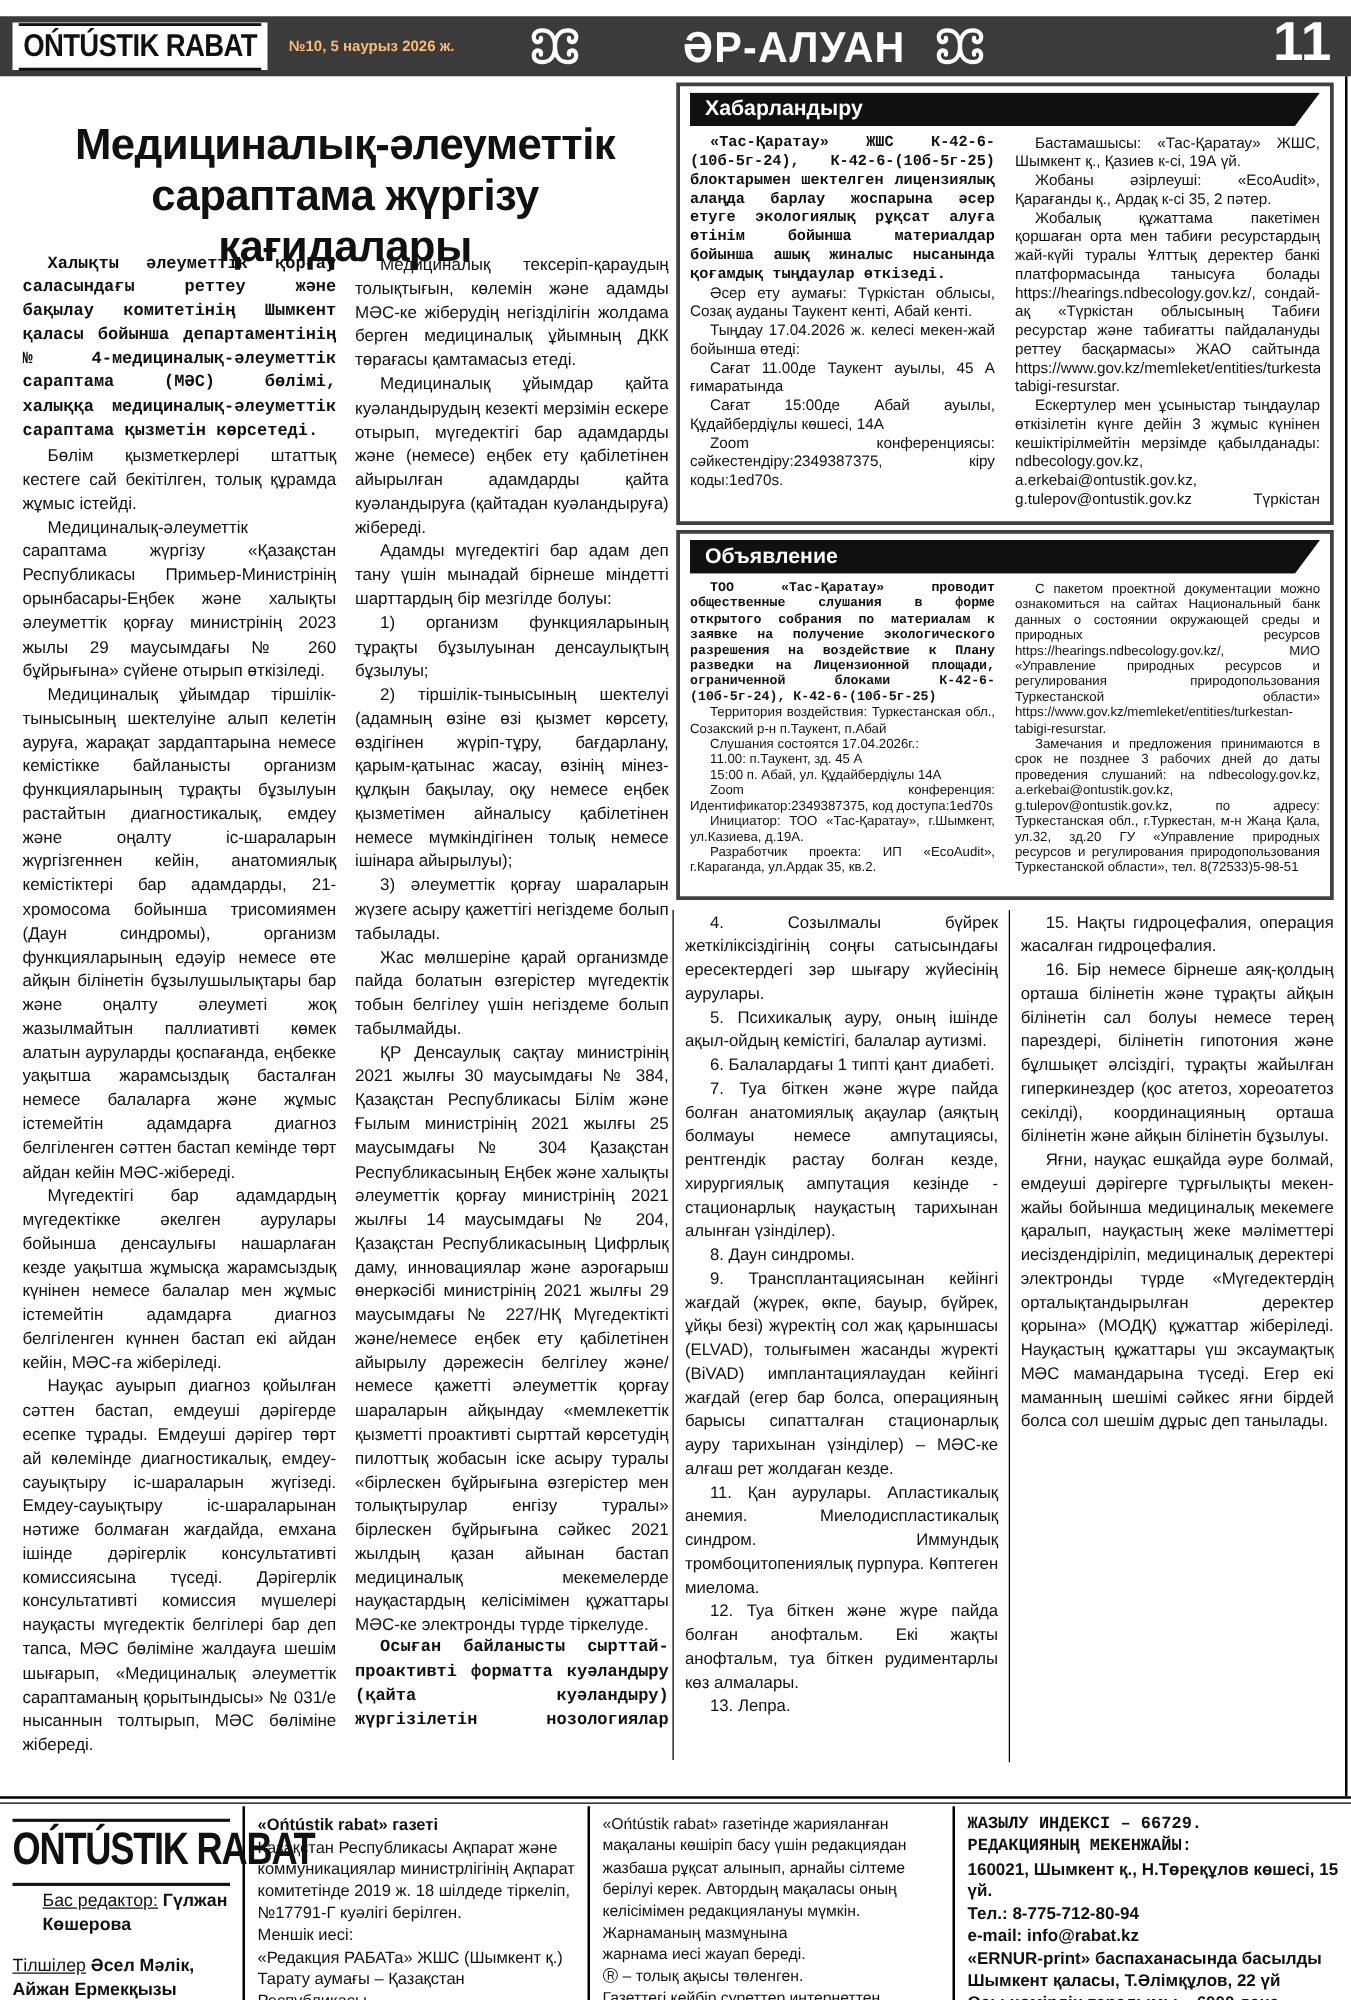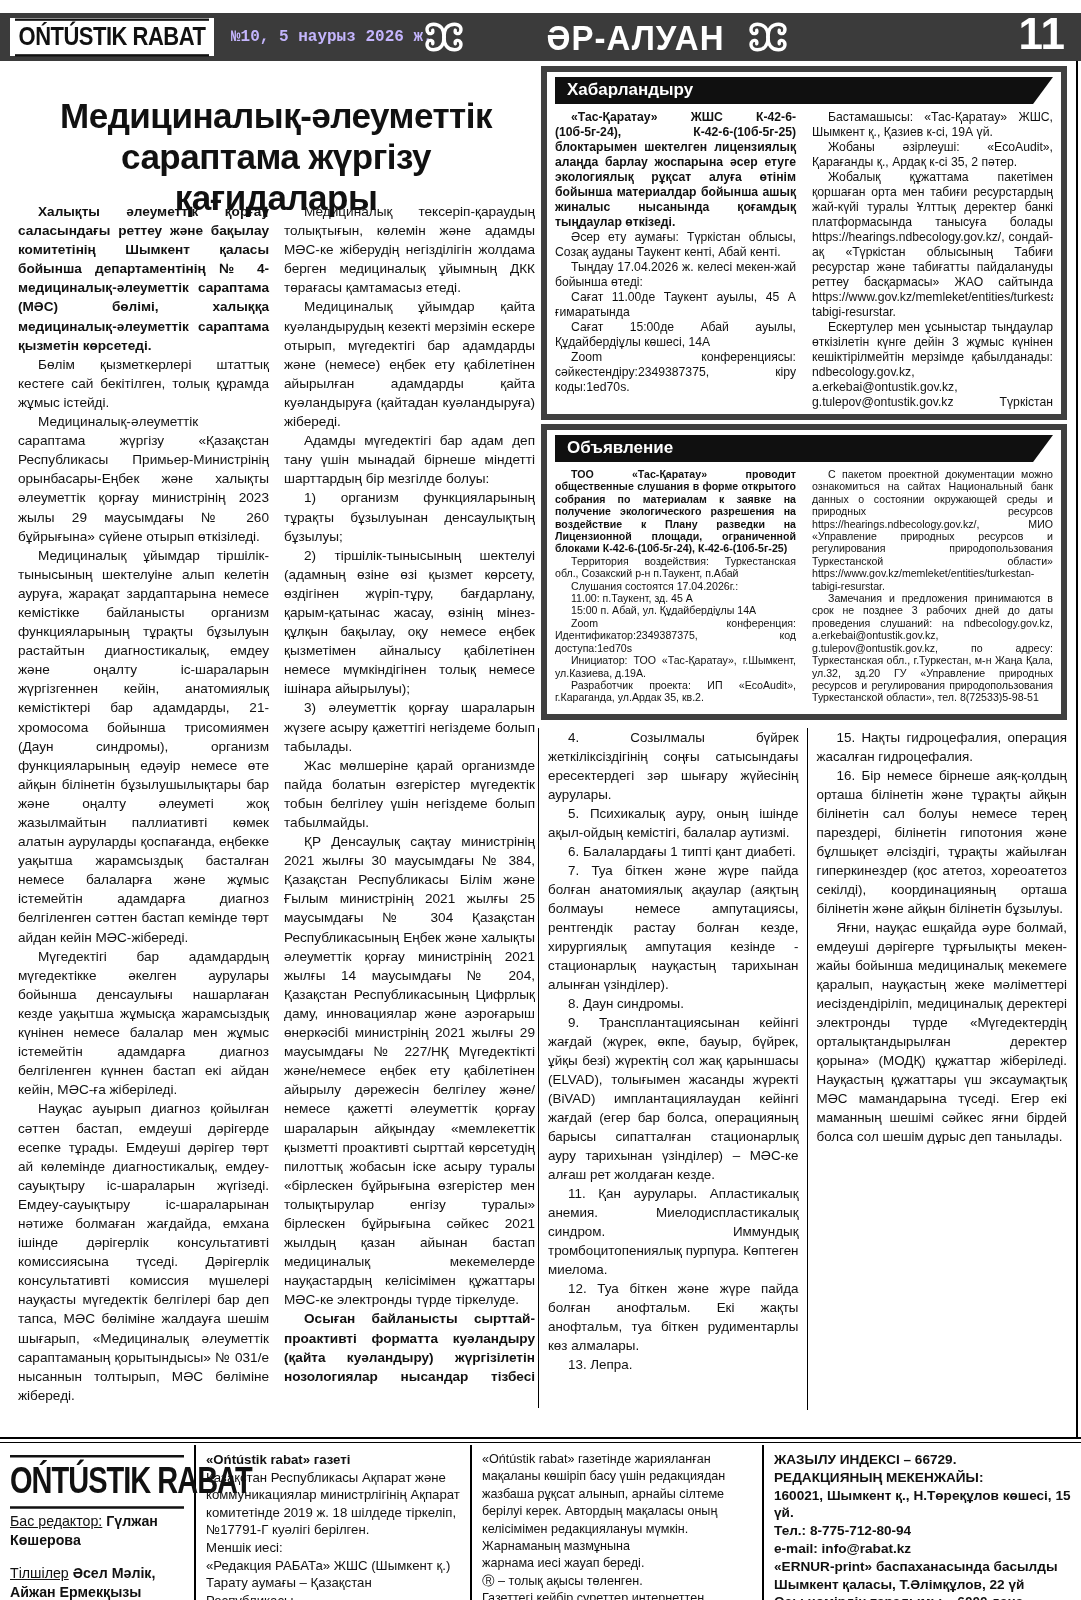--- a/index.html
+++ b/index.html
@@ -7,37 +7,37 @@
     width:1081px;height:1600px;position:relative;background:#fff;color:#111;
     font-family:"Liberation Sans", sans-serif;overflow:hidden;
     -webkit-font-smoothing:antialiased;
   }
   
   .header-bar{position:absolute;left:0;top:13px;width:1081px;height:48px;background:#3b3b3b;}
   .logo-box{position:absolute;left:10px;top:5px;width:204px;height:38px;background:#fff;
     display:flex;align-items:center;justify-content:center;}
   .logo-inner{border-top:2px solid #111;border-bottom:2px solid #111;padding:1px 4px 2px;
     font-weight:bold;font-size:22px;letter-spacing:-0.5px;transform:scaleY(1.15);white-space:nowrap;}
-  .issue{position:absolute;left:231px;top:50%;transform:translateY(-50%);color:#c4b5fd;
-    font-weight:bold;font-size:16px;white-space:nowrap;font-family:Liberation Mono, monospace;}
+  .issue{position:absolute;left:231px;top:50%;transform:translateY(-50%);color:#fdba74;
+    font-weight:bold;font-size:12px;white-space:nowrap;}
   .ornament{position:absolute;top:4px;}
   .orn-1{left:420px;} .orn-2{left:744px;}
   .section-title{position:absolute;left:528px;top:6px;width:215px;text-align:center;color:#fff;
     font-weight:bold;font-size:33px;letter-spacing:1px;transform:scaleY(1.05);white-space:nowrap;}
   .page-num{position:absolute;right:16px;top:-4px;color:#fff;font-weight:bold;font-size:44px;}
   
   .headline{position:absolute;left:16px;top:72px;width:520px;text-align:center;
     font-size:35px;line-height:41px;font-weight:bold;letter-spacing:-0.5px;}
   .article-body{position:absolute;left:18px;top:202px;width:517px;height:1208px;
     column-count:2;column-gap:15px;column-fill:auto;
     font-size:13.6px;line-height:19.1px;text-align:justify;overflow:hidden;}
   .article-body p, .continuation p{margin:0;text-indent:20px;}
-  p.b{font-weight:bold;}
-  
-  .ann-box{position:absolute;left:541px;width:526px;border:6px solid #404040;box-sizing:border-box;
+  p.b{font-weight:bold;font-family:Liberation Mono, monospace;}
+  
+  .ann-box{position:absolute;left:541px;width:526px;border:3px solid #404040;box-sizing:border-box;
     background:#fff;padding:5px 8px 6px;}
   .kz-box{top:66px;height:354px;}
   .ru-box{top:424px;height:296px;}
   .box-head{background:#101010;color:#fff;font-weight:bold;font-size:17px;line-height:24px;
     padding:1px 12px 2px;clip-path:polygon(0 0,100% 0,96% 100%,0 100%);margin-bottom:6px;}
   .box-body{column-count:2;column-gap:16px;column-fill:auto;text-align:justify;overflow:hidden;}
   .kz-box .box-body{font-size:12.2px;line-height:15px;height:306px;}
   .ru-box .box-body{font-size:10.6px;line-height:12.4px;height:248px;}
   .box-body p{margin:0;text-indent:16px;}
   
@@ -53,21 +53,21 @@
   .footer-cols{display:flex;height:100%;padding-top:6px;box-sizing:border-box;}
   .fcol{padding:6px 10px;box-sizing:border-box;}
   .fcol-a{width:196px;border-right:2px solid #000;}
   .fcol-b{width:276px;border-right:2px solid #000;font-size:13.2px;line-height:17.6px;}
   .fcol-c{width:292px;border-right:2px solid #000;font-size:12.6px;line-height:17.4px;}
   .fcol-d{flex:1;font-size:13.6px;line-height:17.8px;font-weight:bold;}
   .footer-logo{font-weight:bold;font-size:29px;letter-spacing:-1px;transform:scaleY(1.25);
     transform-origin:top left;border-top:2px solid #111;border-bottom:2px solid #111;
     padding:2px 0 4px;margin:4px 0 14px;white-space:nowrap;}
   .staff-line{font-size:14.2px;line-height:19px;}
-  .staff-line.gap{margin-bottom:14px;}
+  .staff-line.gap{margin-bottom:14px;margin-left:24px;}
   .staff-line .u{text-decoration:underline;}
   .staff-line .bn{font-weight:bold;}
   .fline{margin:0;}
   .fline.b{font-weight:bold;}
   .fcol-c .fline{text-indent:0;}
   .fcol-b .ftitle{font-weight:bold;}
 </style>
 </head>
 <body>
 

